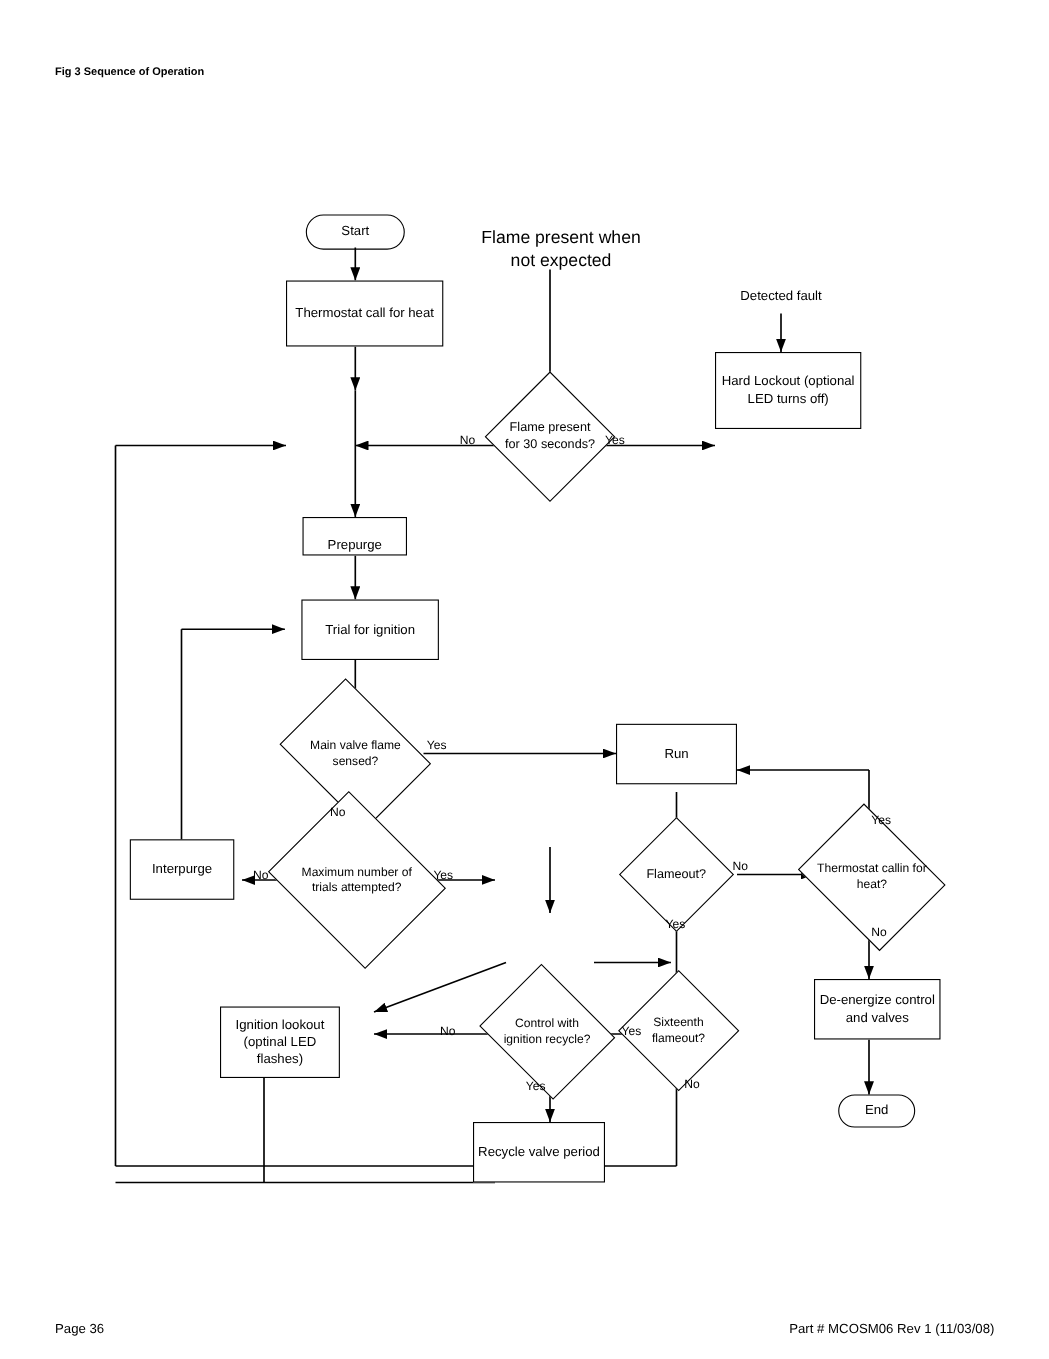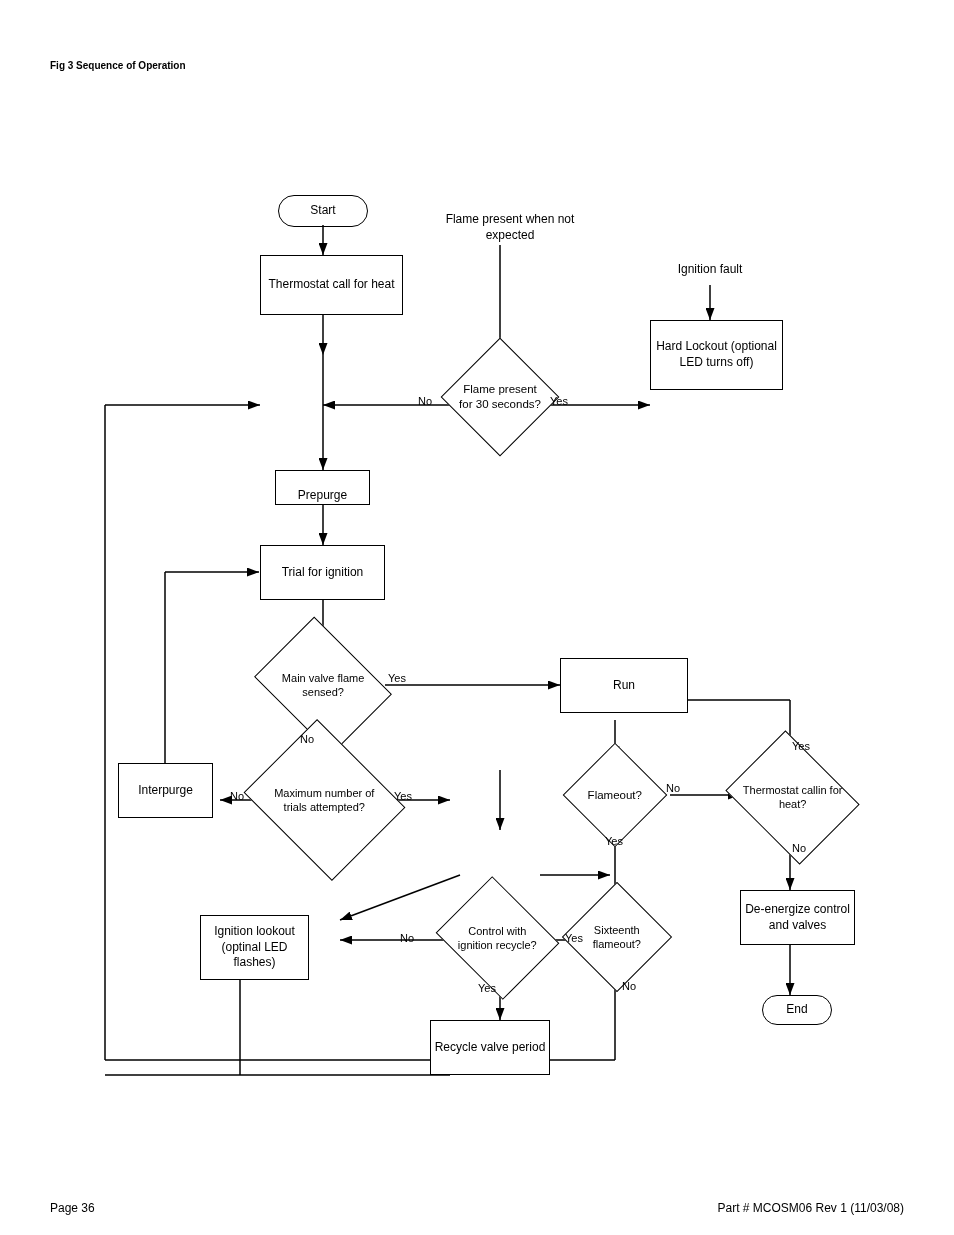--- a/index.html
+++ b/index.html
@@ -168,60 +168,60 @@
 
   <div class="shape rounded-rect" style="left:248px; top:95px; width:90px; height:32px;">
     <span>Start</span>
   </div>
 
   <div class="shape rect" style="left:230px; top:155px; width:143px; height:60px;">
     <span>Thermostat
 call for heat</span>
   </div>
 
-  <div class="shape" style="left:400px; top:105px; width:160px; height:45px; font-size:12px; text-align:center; line-height:1.3;">
+  <div class="shape" style="left:400px; top:105px; width:160px; height:45px; font-size:16px; text-align:center; line-height:1.3;">
     <span>Flame present when
 not expected</span>
   </div>
 
   <div class="shape" style="left:625px; top:155px; width:110px; height:30px; font-size:12px; text-align:center;">
-    <span>Ignition fault</span>
+    <span>Detected fault</span>
   </div>
 
   <div class="shape diamond" style="left:428px; top:255px; width:84px; height:84px;">
     <div class="diamond-text">
       <span>Flame
 present for
 30 seconds?</span>
     </div>
   </div>
 
   <div class="shape rect" style="left:620px; top:220px; width:133px; height:70px;">
     <span>Hard Lockout
 (optional LED
 turns off)</span>
   </div>
 
   <div class="shape rect" style="left:245px; top:370px; width:95px; height:35px;align-items:flex-end;">
     <span>Prepurge</span>
   </div>
 
-  <div class="shape rect" style="left:230px; top:445px; width:125px; height:55px;">
+  <div class="shape rect" style="left:244px; top:445px; width:125px; height:55px;">
     <span>Trial for
 ignition</span>
   </div>
 
   <div class="shape diamond" style="left:238px; top:543px; width:110px; height:85px;">
     <div class="diamond-text" style="font-size:11px;">
       <span>Main valve
 flame sensed?</span>
     </div>
   </div>
 
-  <div class="shape rect" style="left:530px; top:558px; width:128px; height:55px;">
+  <div class="shape rect" style="left:530px; top:558px; width:110px; height:55px;">
     <span>Run</span>
   </div>
 
   <div class="shape diamond" style="left:232px; top:648px; width:125px; height:104px;">
     <div class="diamond-text" style="font-size:11px;">
       <span>Maximum
 number of trials
 attempted?</span>
     </div>
   </div>

